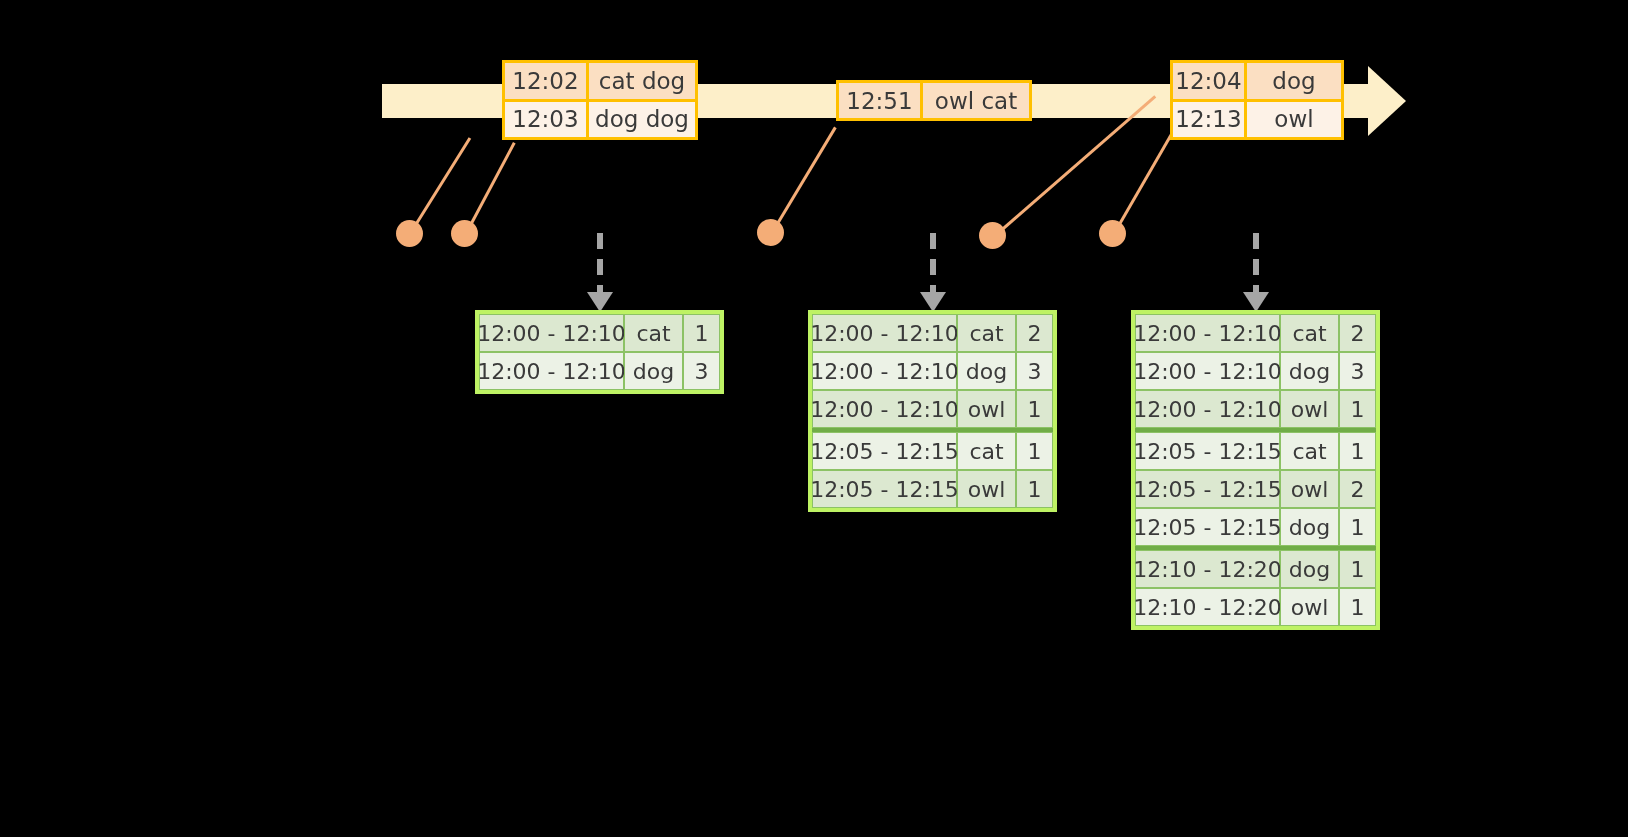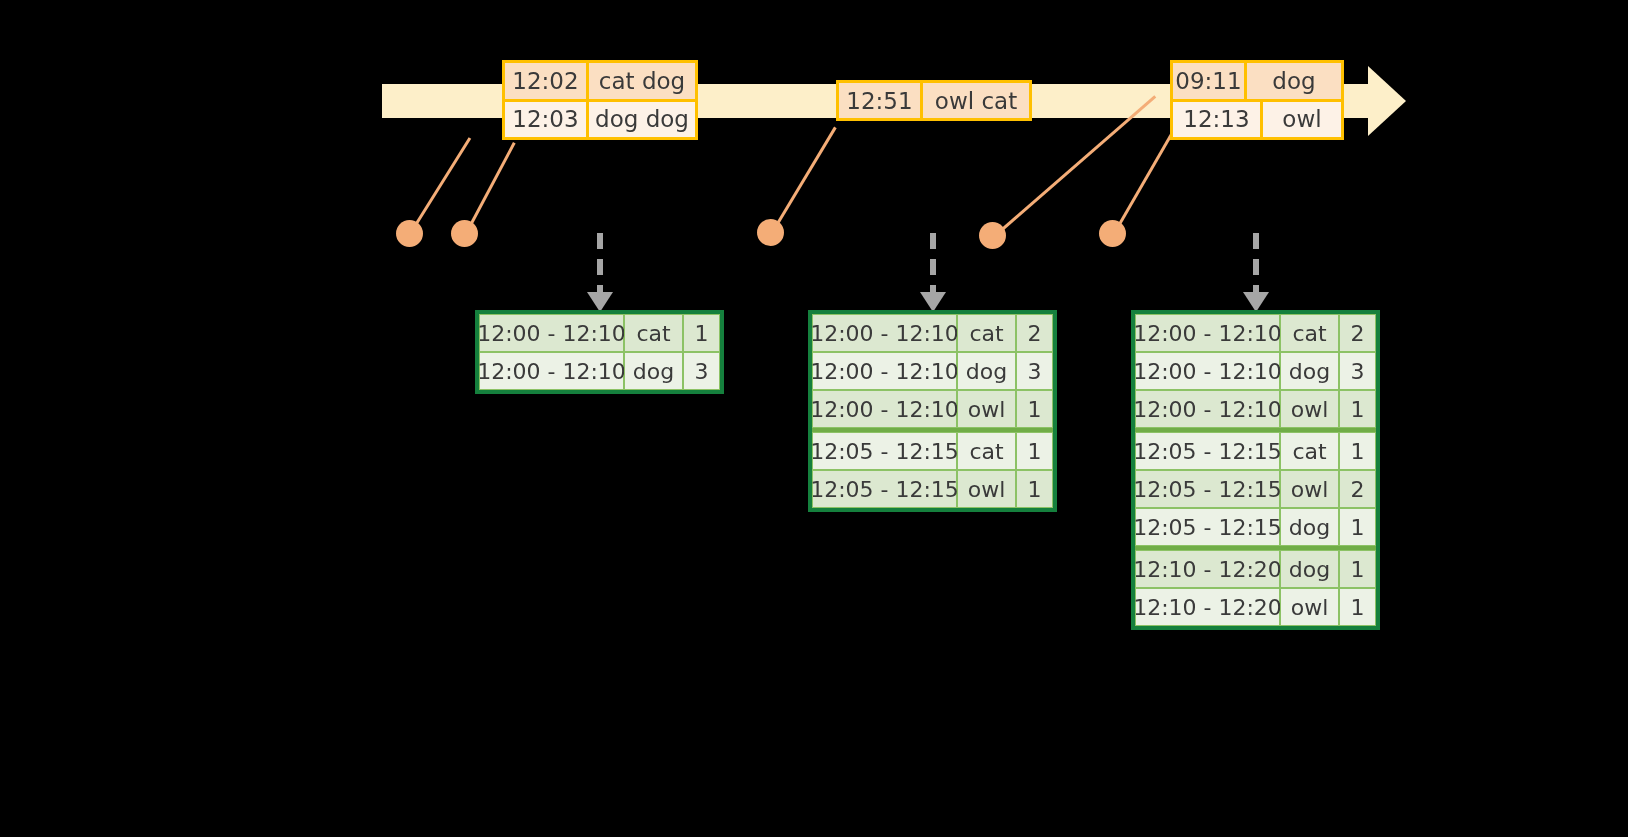--- a/index.html
+++ b/index.html
@@ -30,21 +30,21 @@
 
   
   .darrow{position:absolute;width:6px;background:transparent;}
   .darrow .shaft{position:absolute;left:0;top:0;width:6px;height:100%;
        background:repeating-linear-gradient(to bottom,#A6A6A6 0 16px,transparent 16px 26px);}
   .darrow .head{position:absolute;left:-10px;bottom:-1px;width:0;height:0;
        border-left:13px solid transparent;border-right:13px solid transparent;
        border-top:20px solid #A6A6A6;}
 
   
-  .gtable{position:absolute;border:4px solid #15803d;box-sizing:border-box;}
+  .gtable{position:absolute;border:4px solid #bef264;box-sizing:border-box;}
   .grow{display:flex;box-sizing:border-box;}
   .gcell{font-size:22px;color:#3a3a3a;display:flex;align-items:center;
          justify-content:center;box-sizing:border-box;white-space:nowrap;
          border:1.5px solid #8CC265;}
   .grow.shade .gcell{background:#DCE8D0;}
   .grow.light .gcell{background:#ECF2E6;}
   .grow.grp-end{border-bottom:4px solid #70AD47;}
   .gcell.c0{justify-content:center;}
 </style>
 </head>
@@ -83,25 +83,25 @@
 
   <div class="evt" style="left:836px;top:80px;width:196px;height:41px;">
     <div class="evt-row shade">
       <div class="evt-cell time" style="width:84px;">12:51</div>
       <div class="evt-cell" style="flex:1;">owl cat</div>
     </div>
   </div>
 
   <div class="evt" style="left:1170px;top:60px;width:174px;height:80px;">
     <div class="evt-row shade">
-      <div class="evt-cell time" style="width:74px;">09:11</div>
+      <div class="evt-cell time" style="width:74px;">12:04</div>
       <div class="evt-cell" style="flex:1;">dog</div>
     </div>
     <div class="evt-row light">
-      <div class="evt-cell time" style="width:90px;">12:13</div>
+      <div class="evt-cell time" style="width:74px;">12:13</div>
       <div class="evt-cell" style="flex:1;">owl</div>
     </div>
   </div>
 
   <div class="darrow" style="left:597px;top:233px;height:78px;">
     <div class="shaft"></div>
     <div class="head"></div>
   </div>
   <div class="darrow" style="left:930px;top:233px;height:78px;">
     <div class="shaft"></div>

